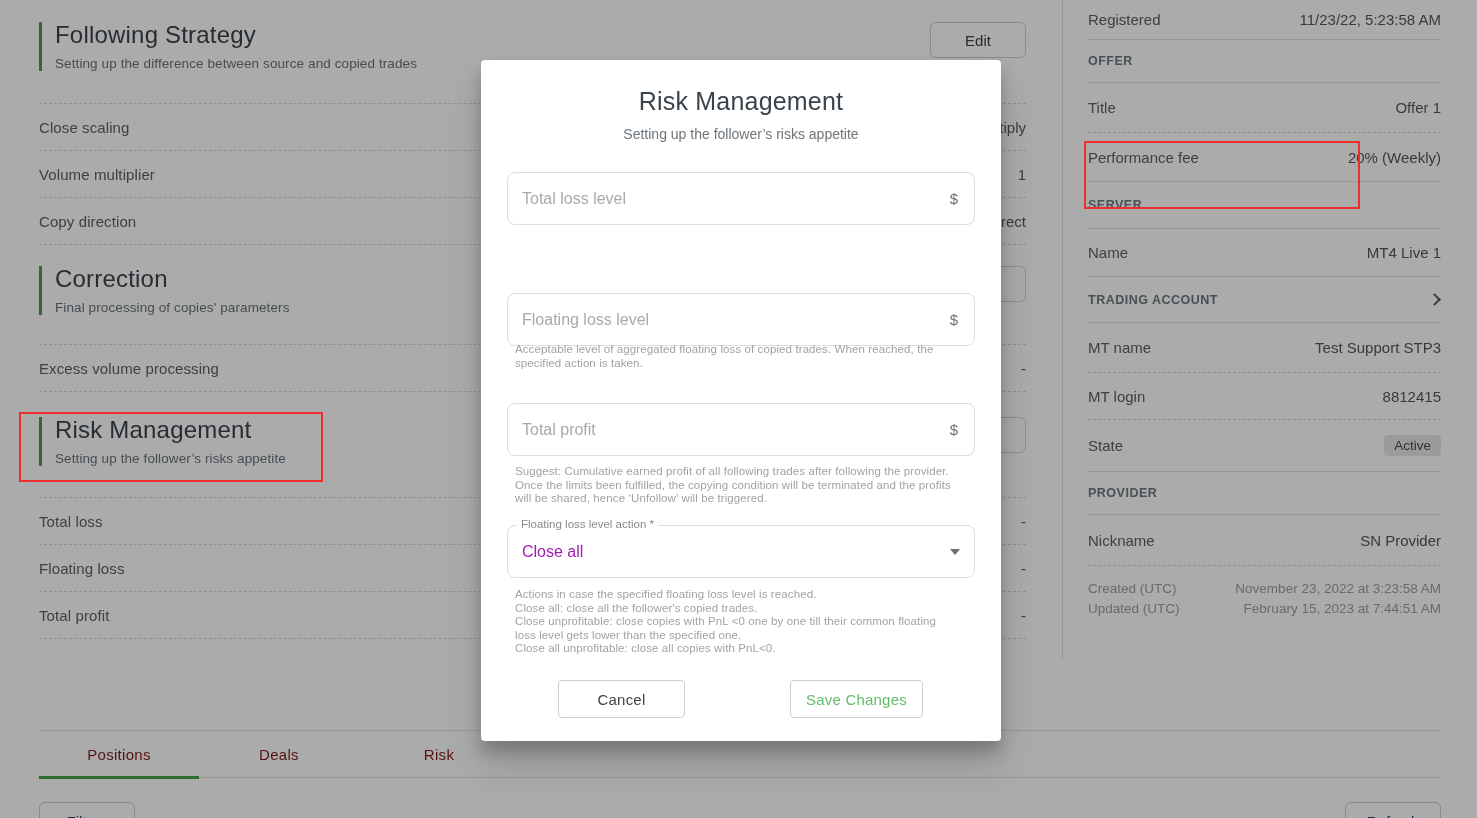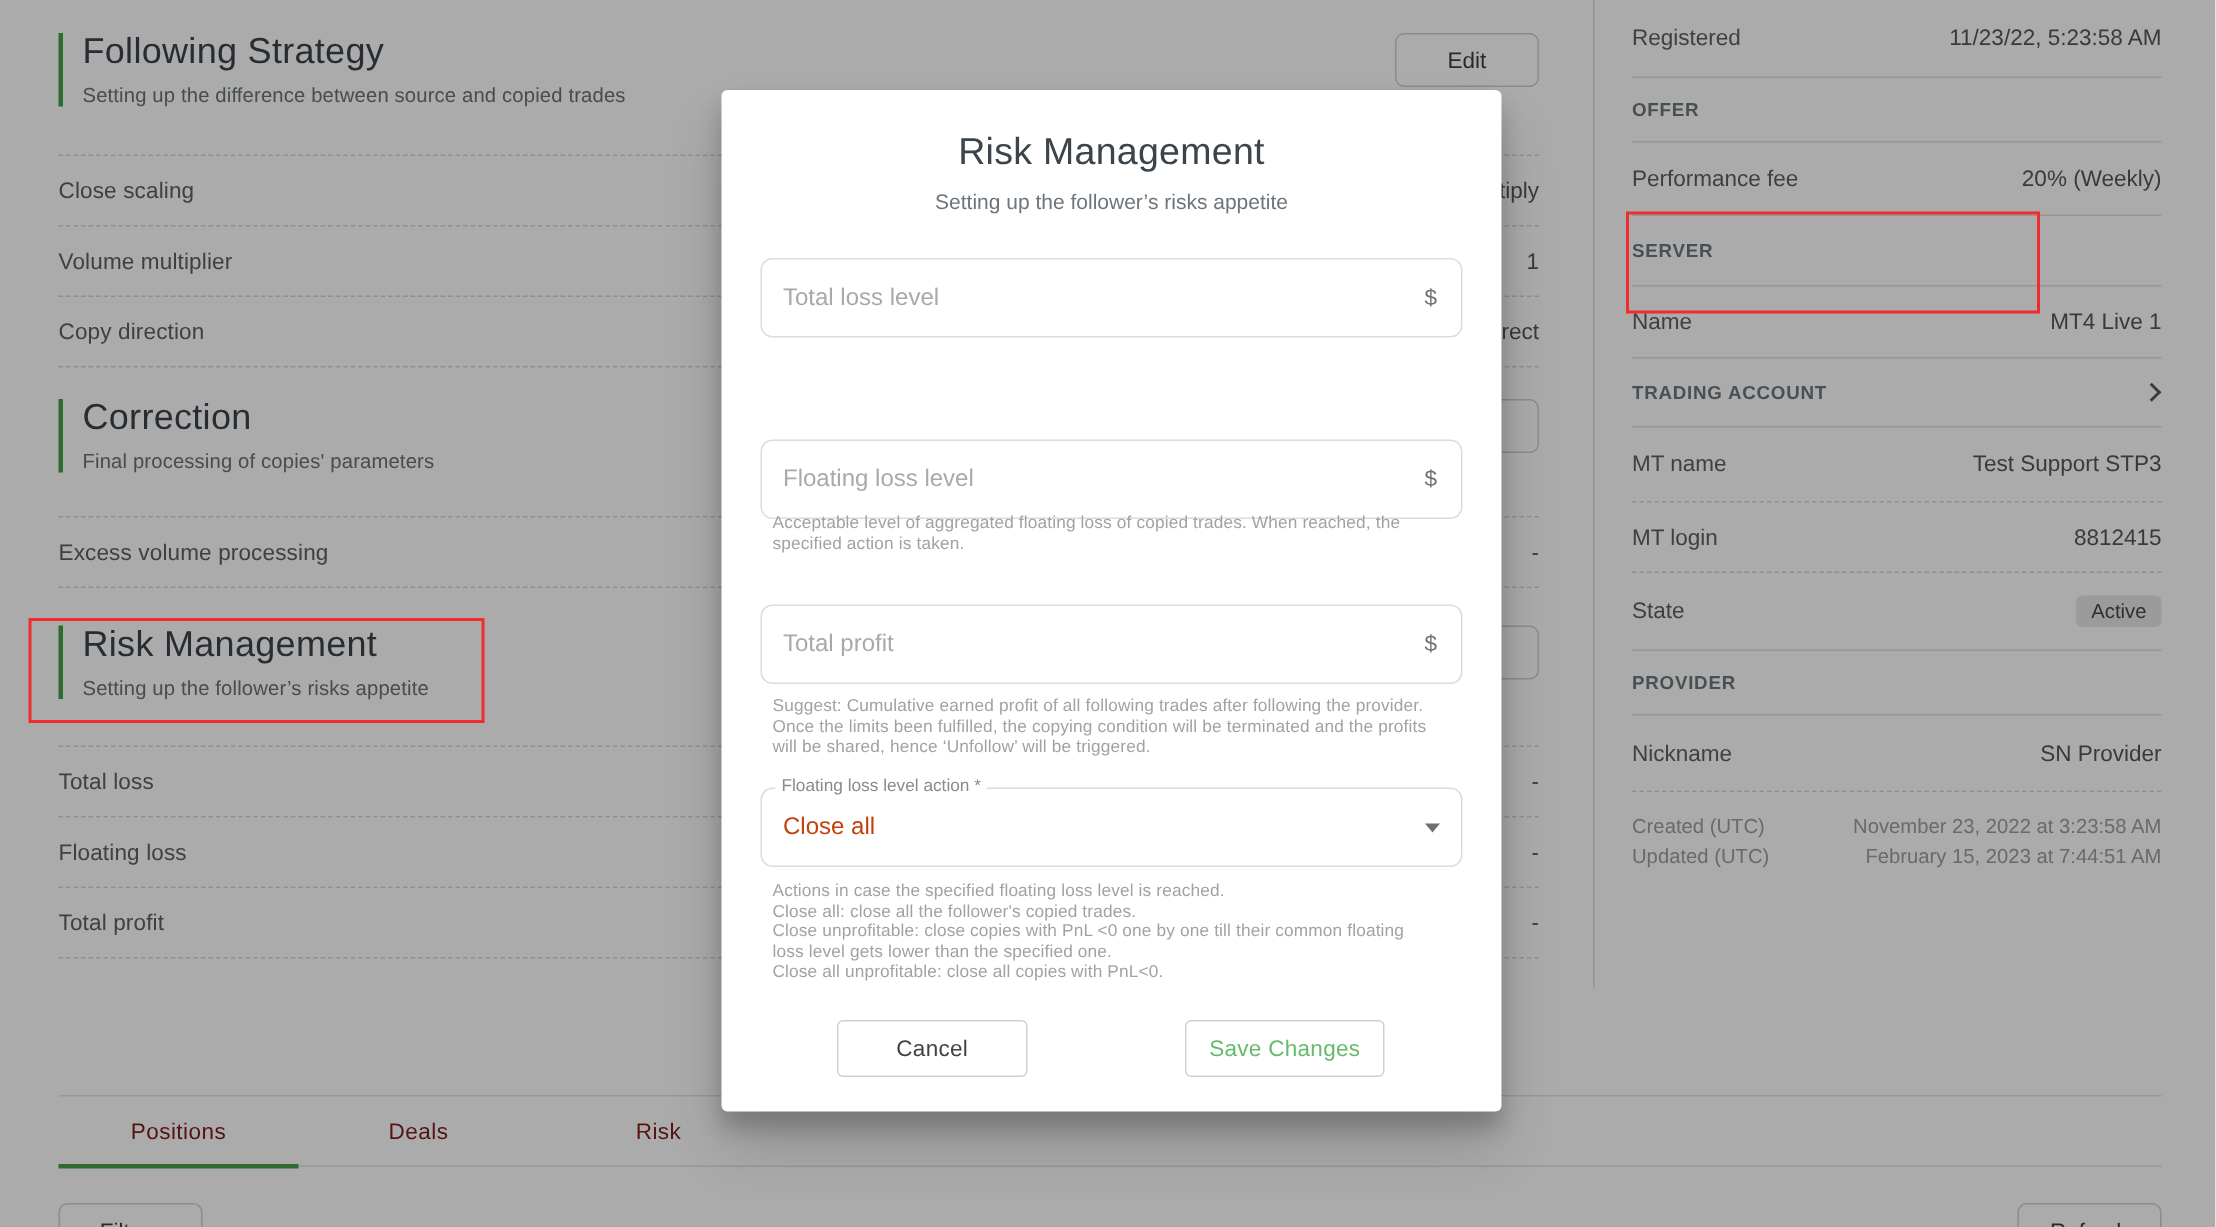--- a/index.html
+++ b/index.html
@@ -68,21 +68,21 @@
     font-family:inherit; background:transparent; }
   .m-input input::placeholder { color:#a9a9a9; opacity:1; }
   .m-suffix { font-size:15px; color:#707070; }
   .m-helper { position:absolute; left:34px; width:440px; font-size:11.5px; line-height:13.6px;
     color:#a2a2a2; letter-spacing:.1px; }
   .m-select { position:absolute; left:26px; top:465px; width:468px; height:53px;
     border:1px solid #dcdcdc; border-radius:8px; display:flex; align-items:center;
     padding:0 14px; cursor:pointer; background:#fff; }
   .m-select-label { position:absolute; top:-8px; left:9px; background:#fff; padding:0 4px;
     font-size:11.5px; color:#8a8a8a; }
-  .m-select-value { flex:1; font-size:16px; color:#c2410c; }
+  .m-select-value { flex:1; font-size:16px; color:#a21caf; }
   .caret-down { width:0; height:0; border-left:5px solid transparent; border-right:5px solid transparent;
     border-top:6px solid #6f6f6f; }
   .m-btn { position:absolute; top:620px; height:38px; border:1px solid #cfcfcf; border-radius:4px;
     background:#fff; font-size:15px; display:flex; align-items:center; justify-content:center;
     cursor:pointer; font-family:inherit; letter-spacing:.2px; }
   .cancel-btn { left:77px; width:127px; color:#424242; }
   .save-btn { left:309px; width:133px; color:#66bb6a; }
 
   
   .annotation-box { position:absolute; border:2px solid #ef2d2d; z-index:30; }
@@ -157,26 +157,30 @@
       <div class="tab">Positions</div>
       <div class="tab">Deals</div>
       <div class="tab">Risk</div>
       <div class="tab-underline"></div>
     </div>
     <button class="ghost-button filters-button">Filters</button>
     <button class="ghost-button refresh-button">Refresh</button>
   </div>
 
   <div class="sidebar">
-    <div class="sb-row solid-b" style="height:52px;">
+    <div class="sb-row solid-b" style="height:40px;">
       <span class="lbl">Registered</span>
       <span class="val">11/23/22, 5:23:58 AM</span>
     </div>
     <div class="sb-row sb-head solid-b" style="height:43px;">
       <span class="lbl">OFFER</span>
+    </div>
+    <div class="sb-row dash-b" style="height:50px;">
+      <span class="lbl">Title</span>
+      <span class="val">Offer 1</span>
     </div>
     <div class="sb-row solid-b" style="height:49px;">
       <span class="lbl">Performance fee</span>
       <span class="val">20% (Weekly)</span>
     </div>
     <div class="sb-row sb-head solid-b" style="height:47px;">
       <span class="lbl">SERVER</span>
     </div>
     <div class="sb-row solid-b" style="height:48px;align-items:center;">
       <span class="lbl">Name</span>

